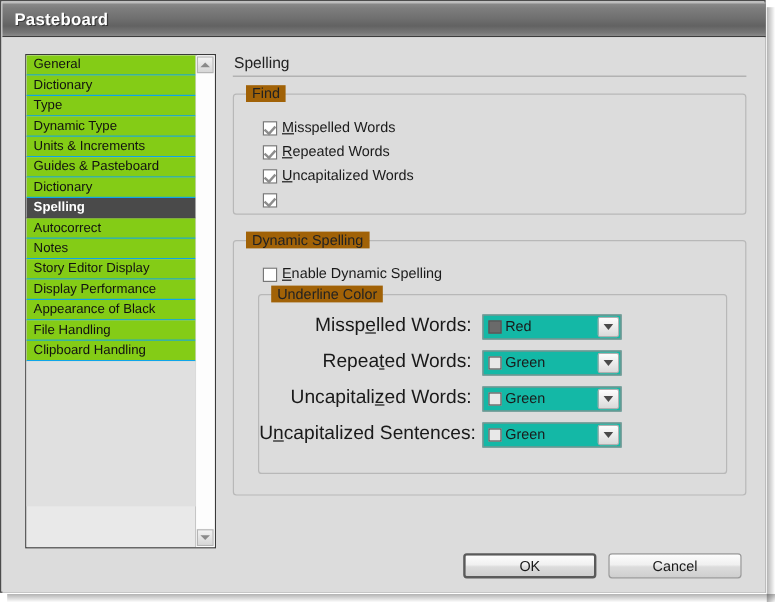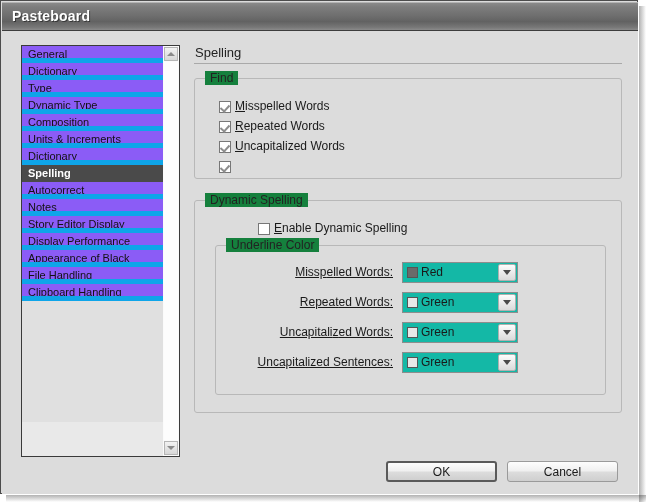--- a/index.html
+++ b/index.html
@@ -109,22 +109,22 @@
     background: #e9e9e9;
     border-right: 1px solid #3a3a3a;
     box-sizing: border-box;
   }
   .list-item {
     height: 17px;
     line-height: 17px;
     padding-left: 6px;
     font-size: 11px;
     color: #111111;
-    background: #8b5cf6;
-    border-bottom: 5px solid #0ea5e9;
+    background: #84cc16;
+    border-bottom: 1px solid #0ea5e9;
     box-sizing: border-box;
     white-space: nowrap;
     overflow: hidden;
   }
   .list-item.selected {
     background: #4a4a4a;
     color: #ffffff;
     font-weight: bold;
     border-bottom: 1px solid #4a4a4a;
   }
@@ -197,35 +197,34 @@
   .group {
     position: relative;
     border: 1px solid #b8b8b8;
     border-radius: 3px;
     box-sizing: border-box;
   }
   .group-label {
     position: absolute;
     top: -8px;
     left: 10px;
-    background: #15803d;
+    background: #a16207;
     padding: 0 5px;
     font-size: 12px;
     color: #222222;
     white-space: nowrap;
   }
 
   #find-group {
     margin-top: 14px;
     height: 101px;
   }
   #dynamic-group {
     margin-top: 21px;
     height: 213px;
-    padding-left: 39px;
   }
   #underline-group {
     position: absolute;
     left: 20px;
     top: 44px;
     width: 391px;
     height: 150px;
   }
 
   
@@ -273,25 +272,24 @@
     display: flex;
     align-items: center;
     height: 24px;
     margin-top: 6px;
   }
   .sel-row:first-child { margin-top: 14px; }
   .sel-label {
     width: 186px;
     text-align: right;
     padding-right: 9px;
-    font-size: 12px;
+    font-size: 16px;
     color: #1a1a1a;
     white-space: nowrap;
     box-sizing: border-box;
-    text-decoration: underline;
   }
   .select {
     position: relative;
     width: 116px;
     height: 21px;
     background: #14b8a6;
     border: 1px solid #8d8d8d;
     box-sizing: border-box;
     display: flex;
     align-items: center;
@@ -374,22 +372,22 @@
     </div>
 
     <div class="dialog-body">
 
       <div class="listbox">
         <div class="list-inner" id="sidebar-list">
             <div class="list-item">General</div>
             <div class="list-item">Dictionary</div>
             <div class="list-item">Type</div>
             <div class="list-item">Dynamic Type</div>
-            <div class="list-item">Composition</div>
             <div class="list-item">Units &amp; Increments</div>
+            <div class="list-item">Guides &amp; Pasteboard</div>
             <div class="list-item">Dictionary</div>
             <div class="list-item selected">Spelling</div>
             <div class="list-item">Autocorrect</div>
             <div class="list-item">Notes</div>
             <div class="list-item">Story Editor Display</div>
             <div class="list-item">Display Performance</div>
             <div class="list-item">Appearance of Black</div>
             <div class="list-item">File Handling</div>
             <div class="list-item">Clipboard Handling</div>
             <div class="list-filler" style="height: 121px;"></div>

